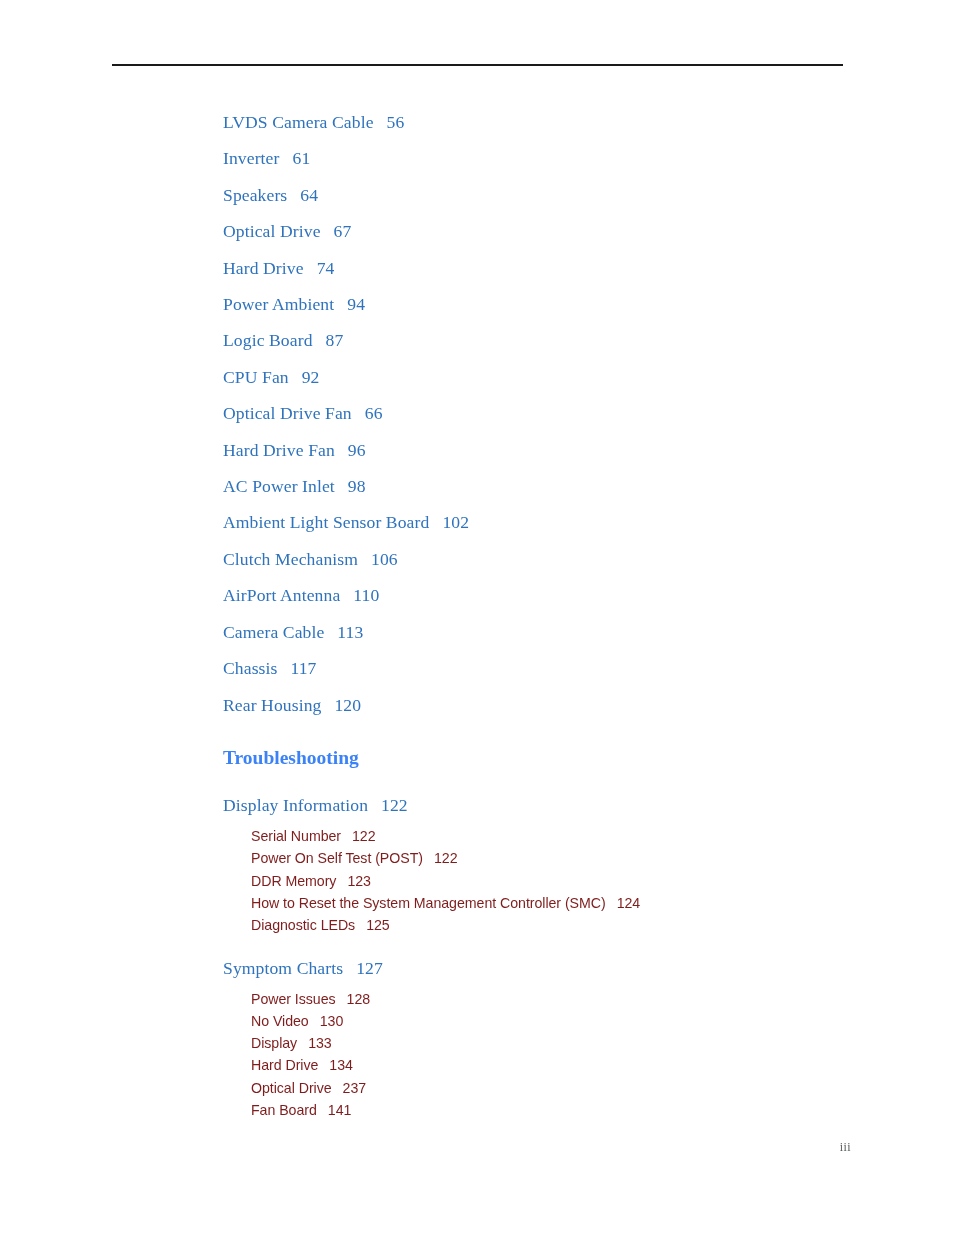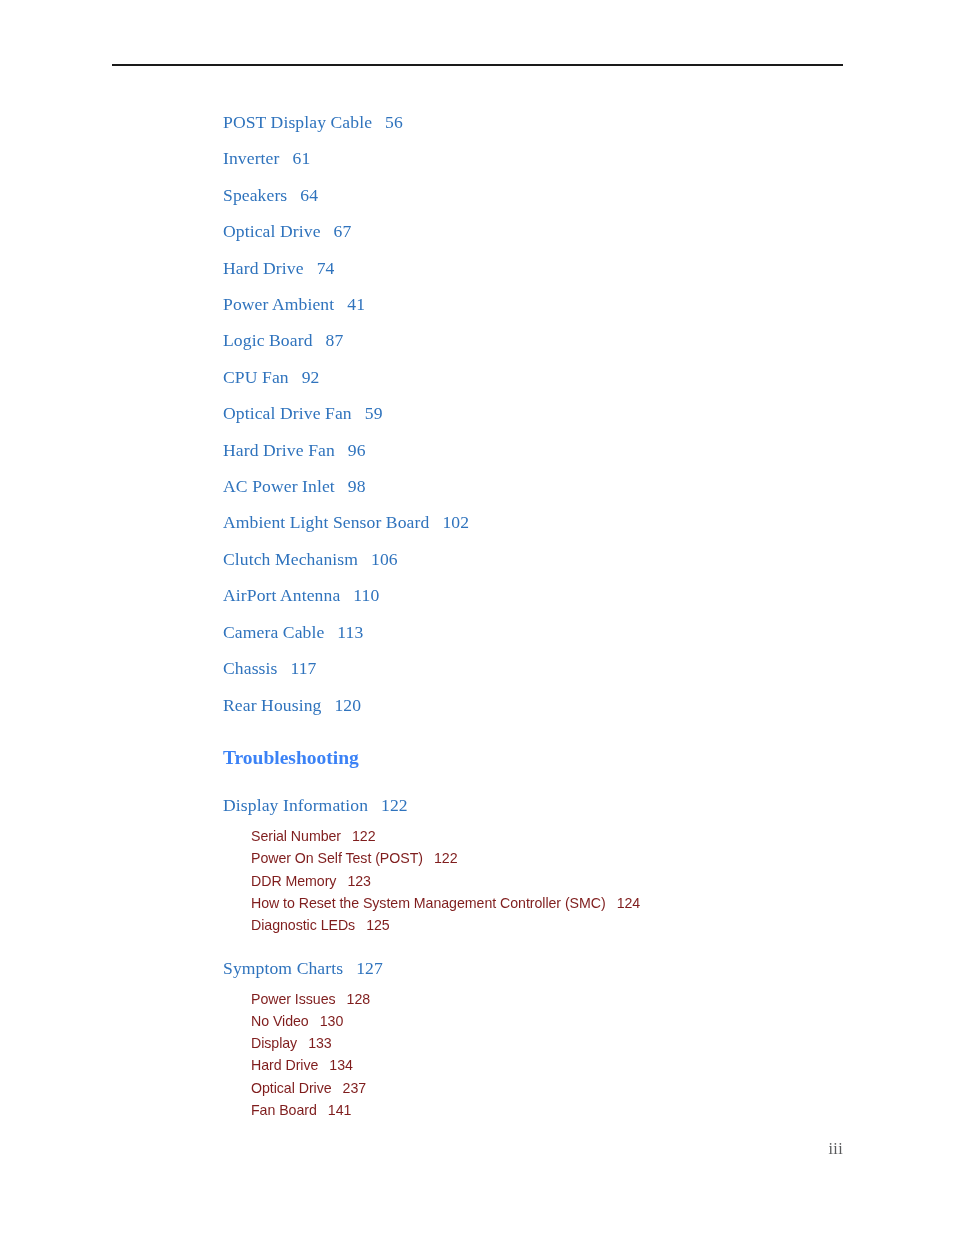--- a/index.html
+++ b/index.html
@@ -93,44 +93,45 @@
   }
 
   
   .folio {
     position: absolute;
     left: 0;
     top: 1140px;
     width: 843px;
     text-align: right;
     font-family: "Liberation Serif", "DejaVu Serif", serif;
-    font-size: 16px;
+    font-size: 12px;
     color: #58595b;
     letter-spacing: 0.4px;
+    padding-left: 8px;
   }
 </style>
 </head>
 <body>
 
 <div class="page">
 
   <div class="header-rule"></div>
 
   <div class="toc">
 
     <div id="top-entries">
-        <div class="entry-l1"><span>POST Display Cable</span><span class="pg">56</span></div>
+        <div class="entry-l1"><span>LVDS Camera Cable</span><span class="pg">56</span></div>
         <div class="entry-l1"><span>Inverter</span><span class="pg">61</span></div>
         <div class="entry-l1"><span>Speakers</span><span class="pg">64</span></div>
         <div class="entry-l1"><span>Optical Drive</span><span class="pg">67</span></div>
         <div class="entry-l1"><span>Hard Drive</span><span class="pg">74</span></div>
-        <div class="entry-l1"><span>Power Ambient</span><span class="pg">41</span></div>
+        <div class="entry-l1"><span>Power Ambient</span><span class="pg">94</span></div>
         <div class="entry-l1"><span>Logic Board</span><span class="pg">87</span></div>
         <div class="entry-l1"><span>CPU Fan</span><span class="pg">92</span></div>
-        <div class="entry-l1"><span>Optical Drive Fan</span><span class="pg">59</span></div>
+        <div class="entry-l1"><span>Optical Drive Fan</span><span class="pg">66</span></div>
         <div class="entry-l1"><span>Hard Drive Fan</span><span class="pg">96</span></div>
         <div class="entry-l1"><span>AC Power Inlet</span><span class="pg">98</span></div>
         <div class="entry-l1"><span>Ambient Light Sensor Board</span><span class="pg">102</span></div>
         <div class="entry-l1"><span>Clutch Mechanism</span><span class="pg">106</span></div>
         <div class="entry-l1"><span>AirPort Antenna</span><span class="pg">110</span></div>
         <div class="entry-l1"><span>Camera Cable</span><span class="pg">113</span></div>
         <div class="entry-l1"><span>Chassis</span><span class="pg">117</span></div>
         <div class="entry-l1"><span>Rear Housing</span><span class="pg">120</span></div>
       </div>
 

